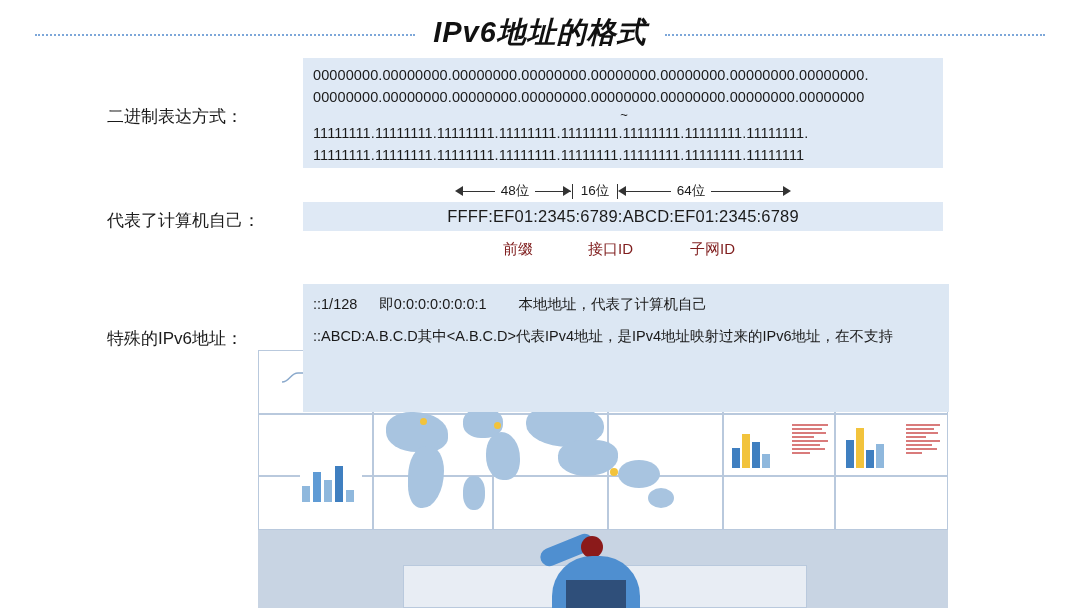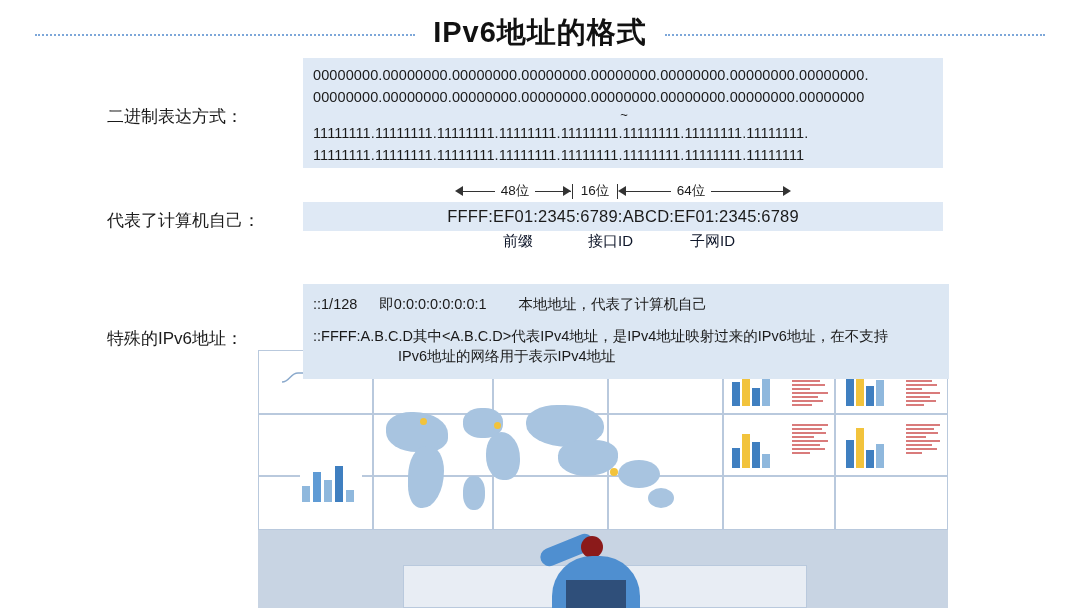--- a/index.html
+++ b/index.html
@@ -19,20 +19,21 @@
   
   .title-row {
     position: absolute;
     top: 10px;
     left: 0;
     width: 1080px;
     height: 46px;
     display: flex;
     align-items: center;
     justify-content: center;
+    font-style: italic;
   }
   .title-rule {
     flex: 1 1 auto;
     height: 0;
     border-top: 2px dotted #7da7d9;
     margin-top: 4px;
   }
   .title-rule.left { margin-right: 18px; max-width: 380px; }
   .title-rule.right { margin-left: 18px; max-width: 380px; }
   .title-text {
@@ -132,36 +133,36 @@
     align-items: center;
     justify-content: center;
     font-size: 16.5px;
     color: #1a1a1a;
     letter-spacing: 0.2px;
   }
 
   
   .caption {
     position: absolute;
-    top: 232px;
+    top: 240px;
     font-size: 15px;
-    color: #0f172a;
+    color: #7f1d1d;
     white-space: nowrap;
   }
   #cap-prefix { left: 503px; }
   #cap-subnet { left: 588px; }
   #cap-iface  { left: 690px; }
 
   
   .special-box {
     position: absolute;
     left: 303px;
     top: 284px;
     width: 646px;
-    height: 95px;
+    height: 128px;
     background: #dce7f3;
     box-sizing: border-box;
     padding: 10px 14px 0 10px;
   }
   .sp-line {
     font-size: 14.5px;
     color: #1a1a1a;
     line-height: 20px;
     margin-bottom: 12px;
     white-space: nowrap;
@@ -472,16 +473,16 @@
 
 <svg class="squiggle" viewBox="0 0 28 14">
   <path d="M0 12 C 8 12, 8 3, 16 3 L 28 3" fill="none" stroke="#8aa9cc" stroke-width="1.4"></path>
 </svg>
 
 <div class="special-box">
   <div class="sp-line">
     <span>::1/128</span><span class="gap-a"></span><span>即0:0:0:0:0:0:0:1</span><span class="gap-b"></span><span>本地地址，代表了计算机自己</span>
   </div>
   <div class="sp-wrap">
-    <span>::FFFF:A.B.C.D</span><span class="gap-b"></span><span>其中&lt;A.B.C.D&gt;代表IPv4地址，是IPv4地址映射过来的IPv6地址，在不支持</span><br>
-    <span class="sp-indent"></span><span>IPv6地址的网络用于表示IPv4地址</span>
+    <span>::ABCD:A.B.C.D</span><span class="gap-b"></span><span>其中&lt;A.B.C.D&gt;代表IPv4地址，是IPv4地址映射过来的IPv6地址，在不支持</span><br>
+    <span class="sp-indent"></span>
   </div>
 </div>
 
 </body></html>

